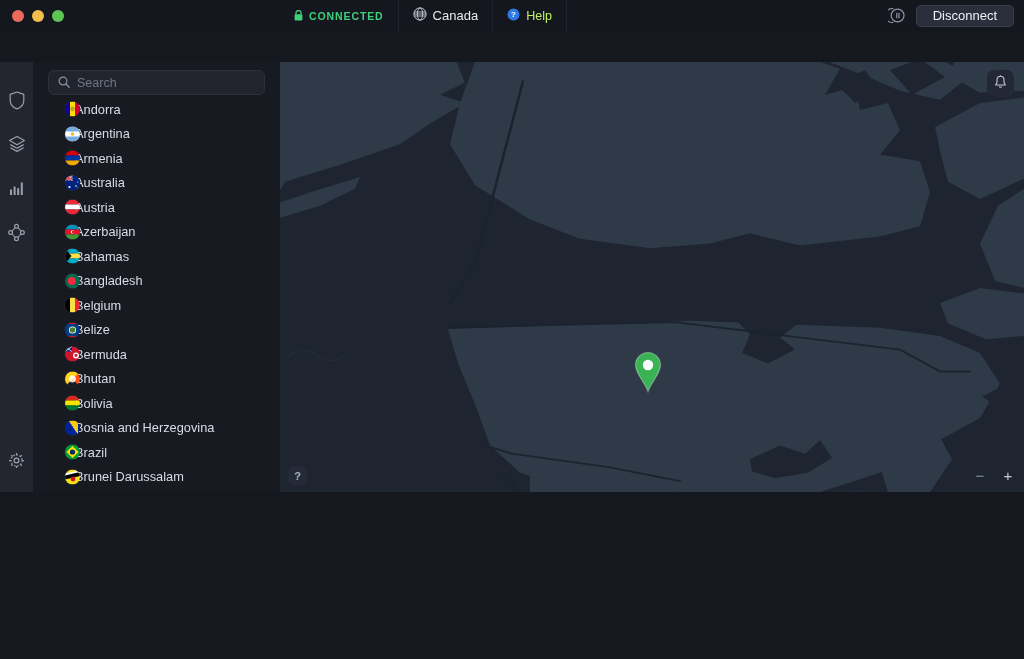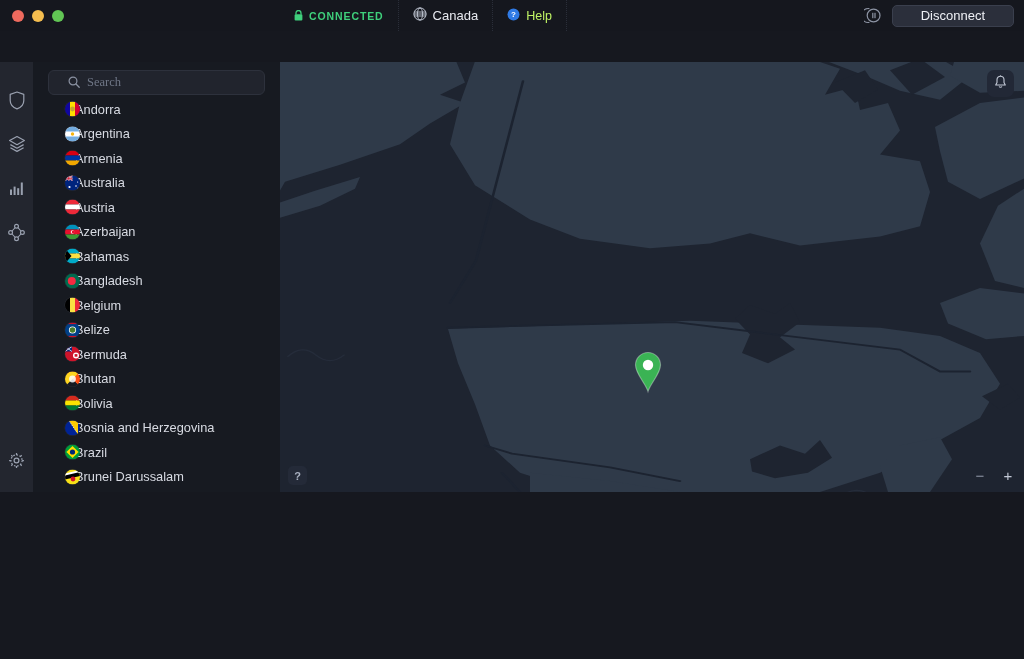--- a/index.html
+++ b/index.html
@@ -48,21 +48,21 @@
     width: 26px; height: 22px; display: flex; align-items: center; justify-content: center;
     margin-right: 6px;
   }
   .disconnect-btn {
     height: 22px;
     background: #2b2f3b;
     border: 1px solid #3a3f4d;
     border-radius: 5px;
     color: #eef0f5;
     font-size: 13px;
-    padding: 0 28px;
+    padding: 0 16px;
     display: flex; align-items: center; justify-content: center;
     margin-right: 10px;
   }
 
   
   .body { flex: 1 1 auto; display: flex; min-height: 0; }
 
   
   .rail {
     width: 33px; flex: 0 0 33px;
@@ -85,21 +85,21 @@
     overflow: hidden;
     position: relative;
   }
   .search-wrap { padding: 8px 15px 6px 15px; background: #171a21; z-index: 3; }
   .search-box {
     height: 25px;
     background: #21242d;
     border: 1px solid #2d313c;
     border-radius: 6px;
     display: flex; align-items: center;
-    padding: 0 19px; gap: 7px; font-family: Liberation Serif, serif;
+    padding: 0 9px; gap: 7px;
   }
   .search-ph { color: #6f7686; font-size: 12.5px; }
 
   .country-list {
     flex: 1 1 auto;
     overflow: hidden;
     position: relative;
     margin-top: -8px;
   }
   .country-row {

